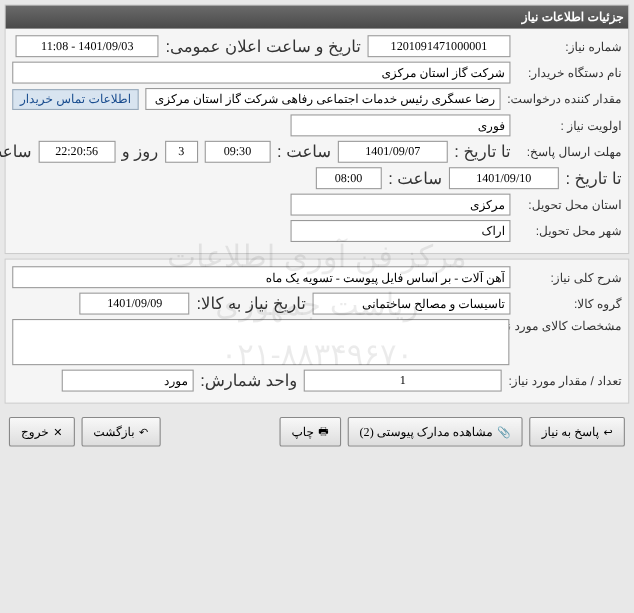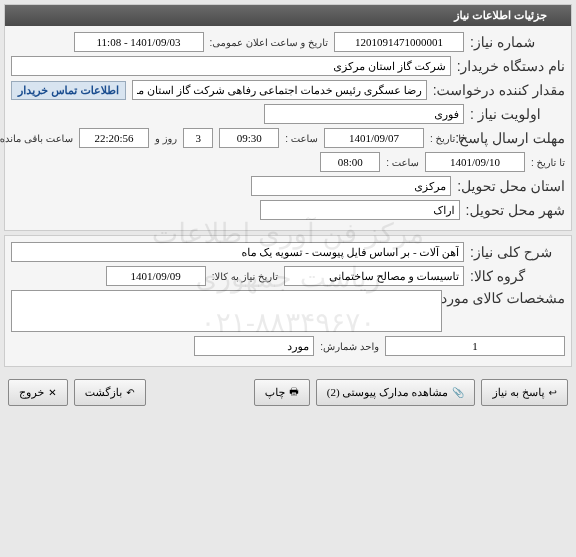--- a/index.html
+++ b/index.html
@@ -25,43 +25,43 @@
   line-height: 1.6;
 }
 .panel {
   background: #f5f5f5;
   border: 1px solid #ccc;
   margin: 4px;
 }
 .panel-header {
   background: linear-gradient(#6a6a6a, #4a4a4a);
   color: #fff;
-  padding: 4px 24px;
+  padding: 4px 4px;
   font-size: 11px;
   font-weight: bold;
 }
 .panel-body {
   padding: 6px;
 }
 .row {
   display: flex;
   align-items: center;
   margin-bottom: 4px;
   gap: 6px;
 }
 .label {
   color: #333;
-  font-size: 14px;
+  font-size: 11px;
   white-space: nowrap;
   min-width: 95px;
-  text-align: left;
+  text-align: right;
 }
 .label-sm {
   color: #333;
-  font-size: 10px;
+  font-size: 15px;
   white-space: nowrap;
 }
 input[type="text"], .field {
   border: 1px solid #999;
   padding: 2px 4px;
   font-size: 11px;
   background: #fff;
   font-family: Tahoma;
   height: 20px;
   text-align: center;
@@ -76,21 +76,20 @@
   resize: none;
 }
 .w-full { flex: 1; }
 .contact-link {
   color: #1a4d8f;
   background: #d8e4f0;
   padding: 2px 6px;
   border: 1px solid #9ab;
   font-size: 11px;
   cursor: pointer;
-  font-weight: bold;
 }
 .highlight {
   background: #ffe8a0;
   border: 1px solid #d4b050;
 }
 .button-bar {
   display: flex;
   gap: 6px;
   padding: 8px;
   justify-content: flex-start;
@@ -190,20 +189,21 @@
       <span class="label-sm">تاریخ نیاز به کالا:</span>
       <input type="text" style="width: 100px;" value="1401/09/09">
     </div>
 
     <div class="row" style="align-items:flex-start">
       <span class="label">مشخصات کالای مورد نیاز:</span>
       <textarea rows="3" style=""></textarea>
     </div>
 
     <div class="row">
+      <span class="label">تعداد / مقدار مورد نیاز:</span>
       <input type="text" style="width: 180px;" value="1">
       <span class="label-sm">واحد شمارش:</span>
       <input type="text" style="width: 120px; text-align: right;" value="مورد">
     </div>
 
 
   </div>
 </div>
 
 <div class="button-bar">

